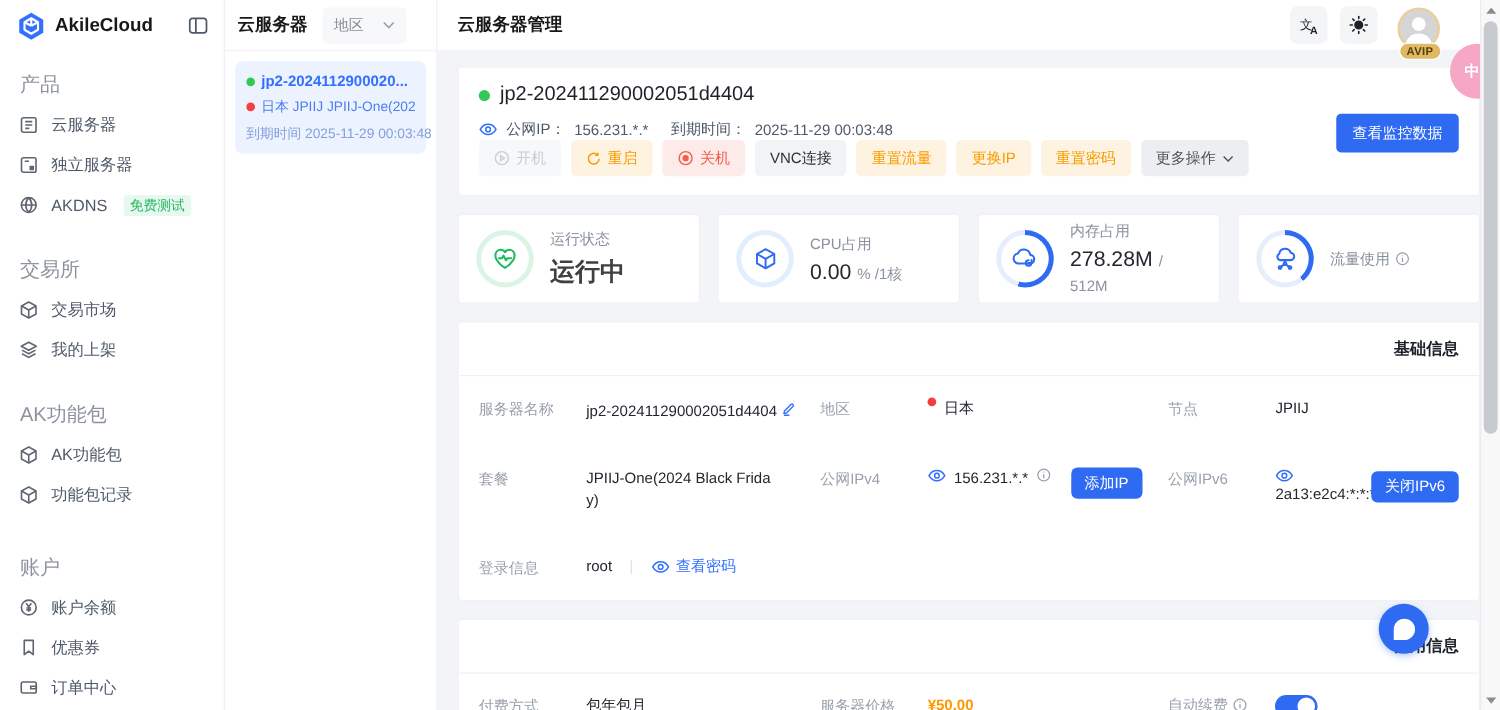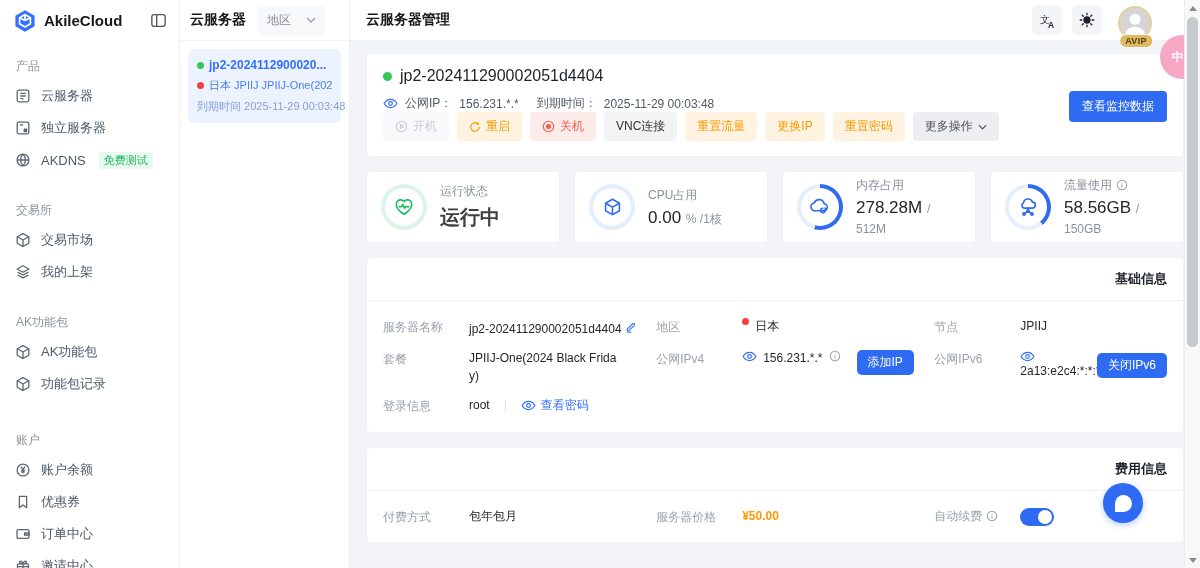--- a/index.html
+++ b/index.html
@@ -5,21 +5,21 @@
   * { box-sizing: border-box; margin: 0; padding: 0; }
   html,body { width:1200px; height:568px; overflow:hidden; }
   body { font-family:"Liberation Sans","DejaVu Sans",sans-serif; background:#fff; position:relative; font-size:13px; color:#23262e; }
   .app { display:flex; width:1200px; height:568px; }
 
   
   .sidebar { width:180px; min-width:180px; background:#fff; border-right:1px solid #eef0f3; }
   .logo-row { height:41px; display:flex; align-items:center; justify-content:space-between; padding:0 12px 0 13px; }
   .brand { display:flex; align-items:center; gap:7px; font-weight:bold; font-size:15px; color:#17181a; }
   .collapse-btn { background:none; border:none; cursor:pointer; color:#4e5969; display:flex; }
-  .side-section-title { margin:17px 16px 5px; font-size:12px; color:#8d939e; }
+  .side-section-title { margin:17px 16px 5px; font-size:16px; color:#8d939e; }
   .side-item { display:flex; align-items:center; gap:10px; height:32px; padding:0 15px; font-size:13px; color:#4e5969; cursor:pointer; }
   .side-item .sicon { display:flex; width:16px; color:#5f6672; }
   .badge-free { margin-left:3px; background:#e7f8ee; color:#23b662; font-size:11px; padding:1px 5px; border-radius:3px; }
 
   
   .server-col { width:170px; min-width:170px; border-right:1px solid #eef0f3; background:#fff; }
   .col-header { height:41px; display:flex; align-items:center; gap:12px; padding:0 10px; border-bottom:1px solid #f2f3f5; }
   .col-title { font-size:14px; font-weight:bold; color:#17181a; }
   .region-select { display:flex; align-items:center; gap:15px; background:#f7f8fa; border-radius:4px; padding:6px 9px; font-size:12px; color:#868c98; cursor:pointer; }
   .server-item { margin:8px; background:#edf3fe; border-radius:6px; padding:9px 9px; cursor:pointer; }
@@ -64,21 +64,21 @@
   .stat-ring::after { content:""; position:absolute; inset:4px; background:#fff; border-radius:50%; }
   .glyph { position:absolute; inset:0; display:flex; align-items:center; justify-content:center; }
   .stat-label { font-size:12px; color:#8a919f; display:flex; align-items:center; gap:4px; }
   .stat-value { margin-top:4px; font-size:17px; color:#23262e; }
   .stat-value.green { color:#404040; font-weight:bold; font-size:20px; }
   .stat-value .suffix { font-size:12px; color:#8a919f; }
 
   
   .panel-header { padding:12px 16px; border-bottom:1px solid #f0f1f4; font-size:13px; font-weight:bold; color:#1d2129;text-align:right; }
   .panel-body { padding:17px 16px 16px; }
-  .info-grid { display:grid; grid-template-columns:1.08fr 1.1fr 0.92fr; row-gap:12px; }
+  .info-grid { display:grid; grid-template-columns:1.08fr 1.1fr 0.92fr; row-gap:36px; }
   .field { display:flex; font-size:12px; line-height:1.45; align-items:flex-start; }
   .flabel { width:86px; flex:none; color:#9aa1ad; padding-top:1px; }
   .fvalue { color:#23262e; }
   .name-val, .plan-val { width:152px; word-break:break-all; }
   .edit-ic { display:inline-flex; margin-top:3px; cursor:pointer; }
   .inline-val { display:flex; align-items:flex-start; gap:6px; }
   .mini-btn { background:#2e6bf2; color:#fff; font-size:12px; padding:4px 11px; border-radius:5px; border:none; cursor:pointer; margin-left:10px; white-space:nowrap; }
   .ipv6-field { position:relative; }
   .ipv6-val { width:140px; white-space:nowrap; overflow:hidden; margin-top:1px; }
   .ipv6-btn { position:absolute; right:0; top:3px; }
@@ -424,21 +424,20 @@
           </div>
           <div>
             <div class="stat-label">
                 <span>流量使用</span>
               <svg width="12" height="12" viewBox="0 0 14 14" fill="none" stroke="#9aa1ad" stroke-width="1.2">
                   <circle cx="7" cy="7" r="5.5"></circle>
                   <path d="M7 6.4 V10"></path>
                   <circle cx="7" cy="4.3" r="0.6" fill="#9aa1ad" stroke="none"></circle>
                 </svg>
             </div>
-            <div class="stat-value"><span>58.56GB</span> <span class="suffix">/ 150GB</span></div>
           </div>
         </div>
       </div>
 
       <section class="panel">
         <div class="panel-header">基础信息</div>
         <div class="panel-body info-grid">
 
           <div class="field">
             <span class="flabel">服务器名称</span>

